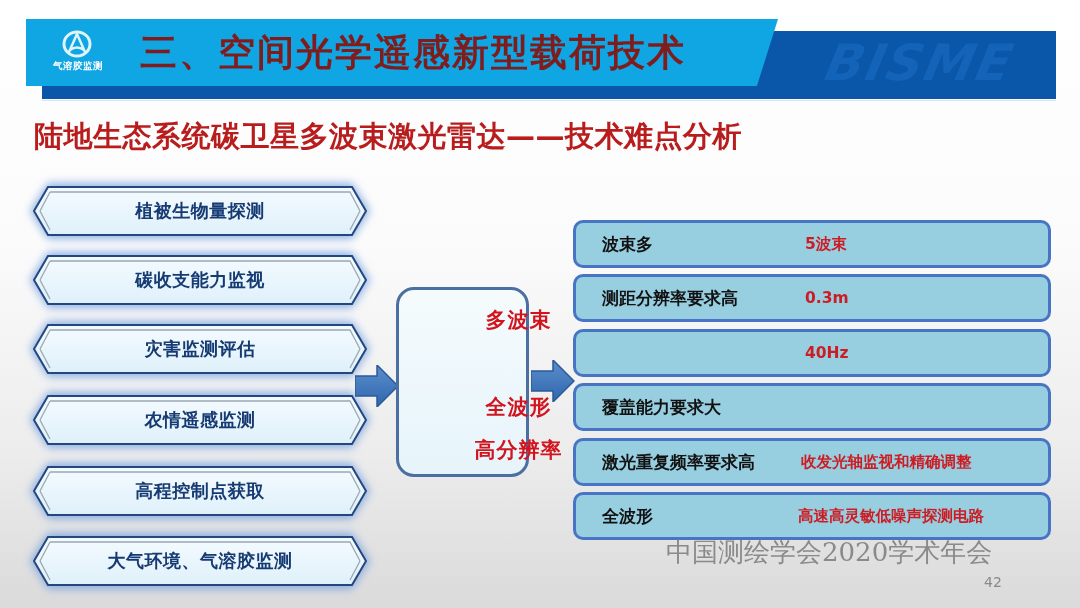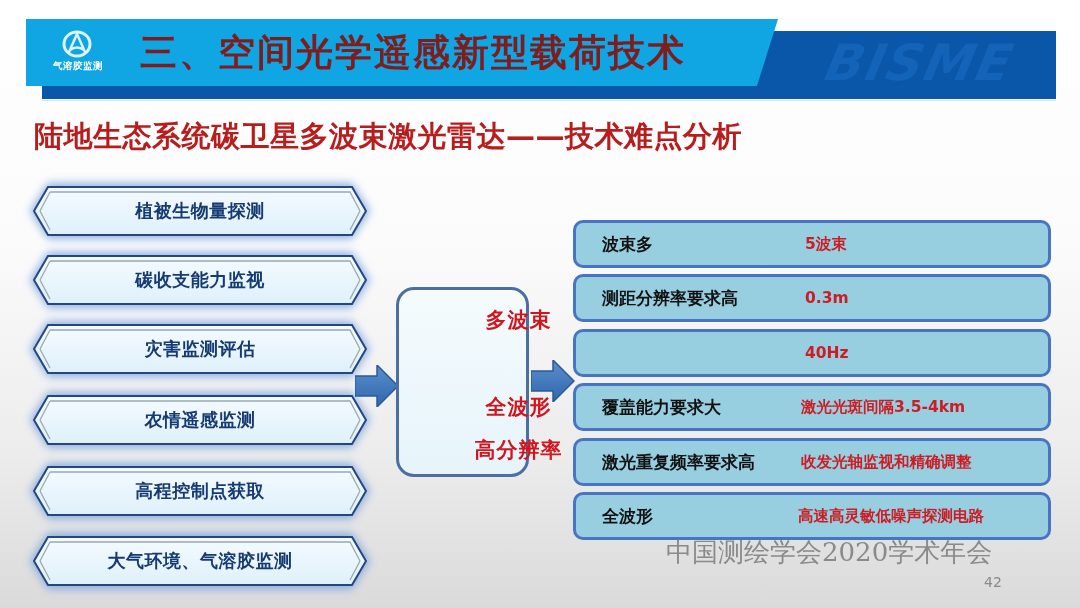--- a/index.html
+++ b/index.html
@@ -273,21 +273,20 @@
     </div>
     <div class="abs diff-row" style="top: 274px;">
       <div class="diff-label">测距分辨率要求高</div>
       <div class="diff-value" style="left:229px">0.3m</div>
     </div>
     <div class="abs diff-row" style="top: 329px;">
       <div class="diff-value" style="left:229px">40Hz</div>
     </div>
     <div class="abs diff-row" style="top: 383px;">
       <div class="diff-label">覆盖能力要求大</div>
-      <div class="diff-value" style="left:225px">激光光斑间隔3.5-4km</div>
     </div>
     <div class="abs diff-row" style="top: 438px;">
       <div class="diff-label">激光重复频率要求高</div>
       <div class="diff-value" style="left:225px">收发光轴监视和精确调整</div>
     </div>
     <div class="abs diff-row" style="top: 492px;">
       <div class="diff-label">全波形</div>
       <div class="diff-value" style="left:222px">高速高灵敏低噪声探测电路</div>
     </div>
   </div>

